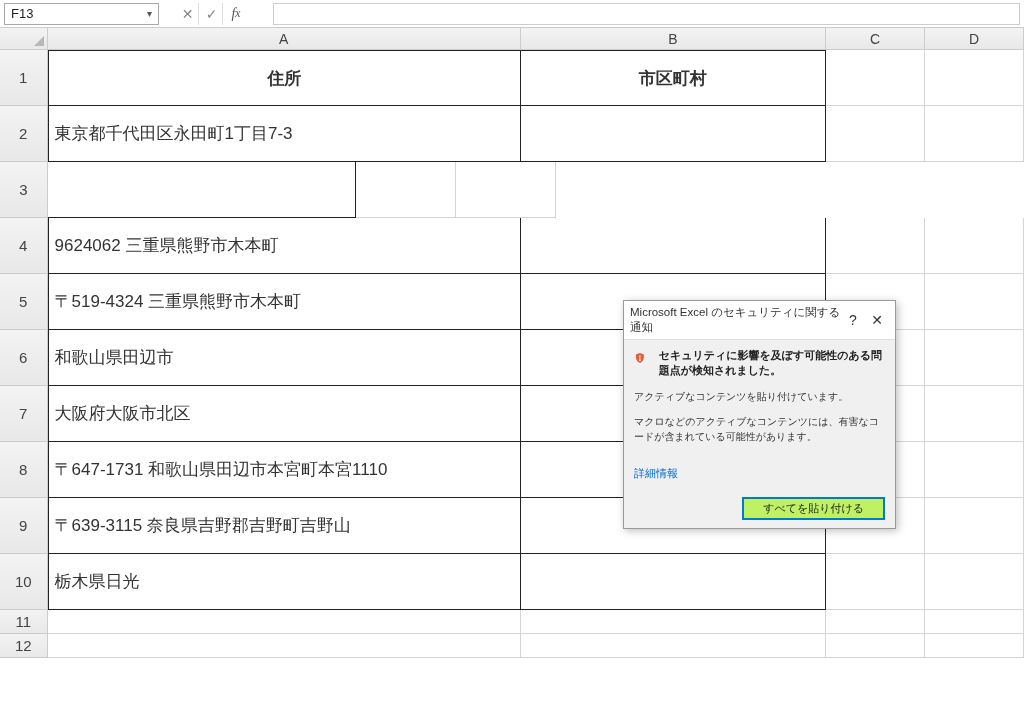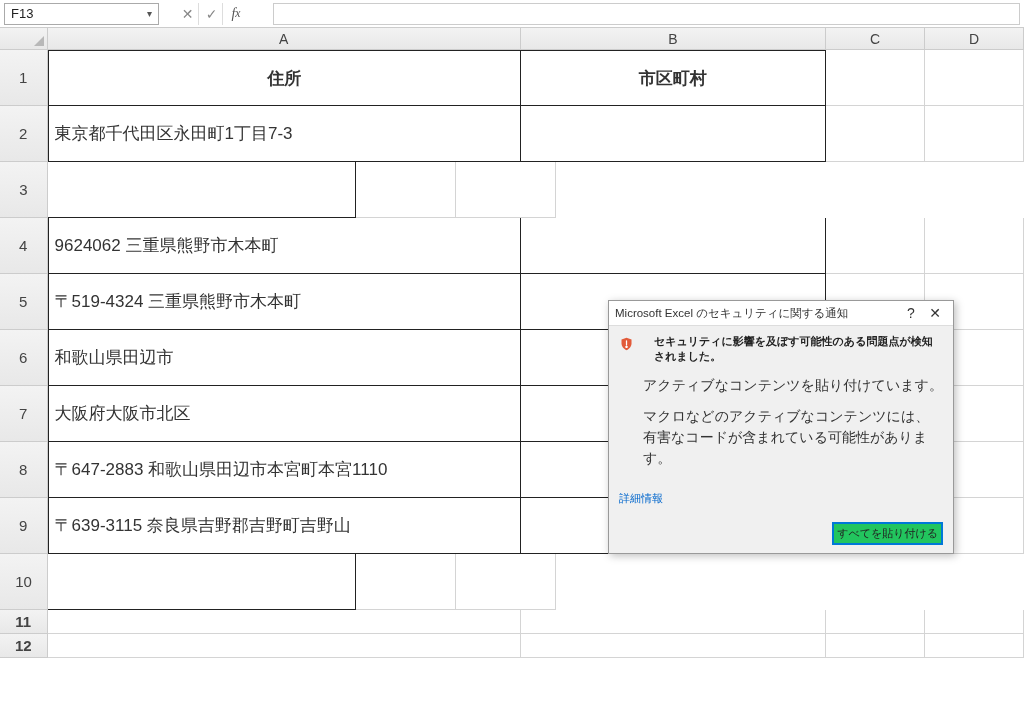--- a/index.html
+++ b/index.html
@@ -29,35 +29,35 @@
   .cell { border-right: 1px solid #d4d4d4; border-bottom: 1px solid #d4d4d4; padding: 0 6px; display:flex; align-items:center; font-size: 17px; color: #333; overflow:hidden; white-space:nowrap; }
   .cell.colA { width: 478px; } .cell.colB { width: 308px; } .cell.colC { width: 100px; } .cell.colD { width: 100px; }
 
   .data-row { height: 56px; }
   .data-row .cell { border-right: 1px solid #222; border-bottom: 1px solid #222; }
   .data-row .cell.colC, .data-row .cell.colD { border-right: 1px solid #d4d4d4; border-bottom: 1px solid #d4d4d4; }
   .header-row .cell { font-weight: bold; justify-content: center; border-top: 1px solid #222; }
   .header-row .cell.colA { border-left: 1px solid #222; }
   .header-row .cell.colC, .header-row .cell.colD { border: 1px solid #d4d4d4; border-left:none; border-top:none; font-weight: normal; }
   .data-row .cell.colA { border-left: 1px solid #222; }
-  .empty-row { height: 24px; font-weight: bold; }
+  .empty-row { height: 24px; }
 
   
-  .dialog { position: absolute; left: 608px; top: 300px; width: 346px; background: #f0f0f0; border: 1px solid #999; box-shadow: 2px 2px 8px rgba(0,0,0,0.25); font-size: 11px; }
+  .dialog { position: absolute; left: 623px; top: 300px; width: 273px; background: #f0f0f0; border: 1px solid #999; box-shadow: 2px 2px 8px rgba(0,0,0,0.25); font-size: 11px; }
   .dlg-title { display:flex; align-items:center; padding: 4px 6px; background: #fff; border-bottom: 1px solid #ddd; }
   .dlg-title-text { flex:1; color:#333; font-size: 11.5px; }
   .dlg-title-btn { width: 24px; text-align:center; color:#333; font-size: 14px; }
   .dlg-body { padding: 8px 10px; }
-  .dlg-warn-row { display:flex; align-items:flex-start; gap:20px; margin-bottom:10px; }
+  .dlg-warn-row { display:flex; align-items:flex-start; gap:13px; margin-bottom:10px; }
   .shield { width:18px; height:20px; }
   .dlg-warn-text { font-weight:bold; color:#222; font-size: 11px; line-height:1.4; }
-  .dlg-line { color:#333; margin-bottom:10px; line-height:1.5; font-size:14px;margin-left:24px; }
+  .dlg-line { color:#333; margin-bottom:10px; line-height:1.5; font-size:10px; }
   .dlg-link { color:#0066cc; margin-bottom:12px; display:inline-block; font-size:11px;margin-top:12px; }
   .dlg-buttons { display:flex; justify-content:flex-end; gap:6px; padding-top:4px; }
-  .dlg-btn { background:#22c55e; border:1px solid #adadad; padding:3px 4px; font-size:11px; color:#222; }
+  .dlg-btn { background:#bef264; border:1px solid #adadad; padding:3px 20px; font-size:11px; color:#222; }
   .dlg-btn.primary { border:1px solid #0078d7; box-shadow: 0 0 0 1px #0078d7 inset; }
 </style>
 </head>
 <body>
 
 <div class="formula-bar">
   <div class="name-box">
     <span class="name-box-text">F13</span>
     <span class="name-box-arrow">▾</span>
   </div>
@@ -121,34 +121,35 @@
       </div>
       <div class="row data-row">
         <div class="row-h">7</div>
         <div class="cell colA">大阪府大阪市北区</div>
         <div class="cell colB"></div>
         <div class="cell colC"></div>
         <div class="cell colD"></div>
       </div>
       <div class="row data-row">
         <div class="row-h">8</div>
-        <div class="cell colA">〒647-2883 和歌山県田辺市本宮町本宮1110</div>
+        <div class="cell colA">〒647-1731 和歌山県田辺市本宮町本宮1110</div>
         <div class="cell colB"></div>
         <div class="cell colC"></div>
         <div class="cell colD"></div>
       </div>
       <div class="row data-row">
         <div class="row-h">9</div>
         <div class="cell colA">〒639-3115 奈良県吉野郡吉野町吉野山</div>
         <div class="cell colB"></div>
         <div class="cell colC"></div>
         <div class="cell colD"></div>
       </div>
       <div class="row data-row">
         <div class="row-h">10</div>
+        <div class="cell colA">栃木県日光</div>
         <div class="cell colB"></div>
         <div class="cell colC"></div>
         <div class="cell colD"></div>
       </div>
       <div class="row empty-row">
         <div class="row-h">11</div>
         <div class="cell colA"></div>
         <div class="cell colB"></div>
         <div class="cell colC"></div>
         <div class="cell colD"></div>

